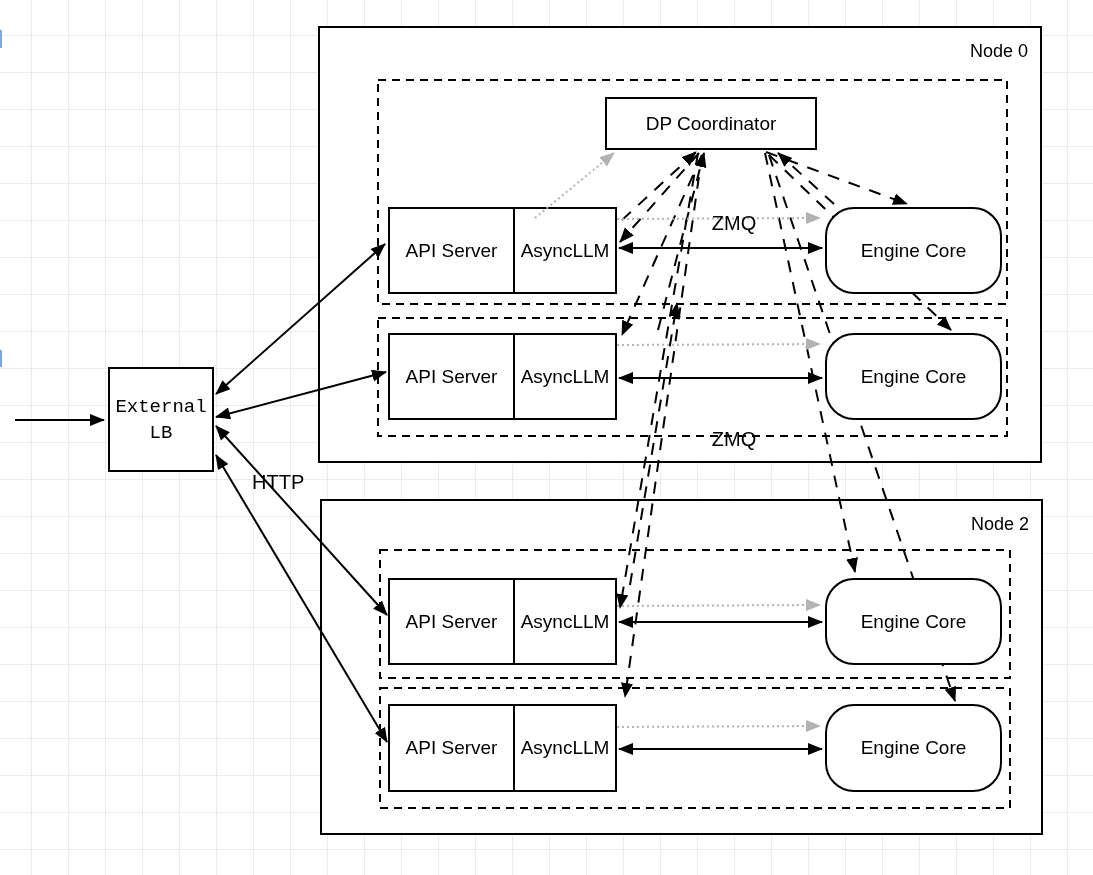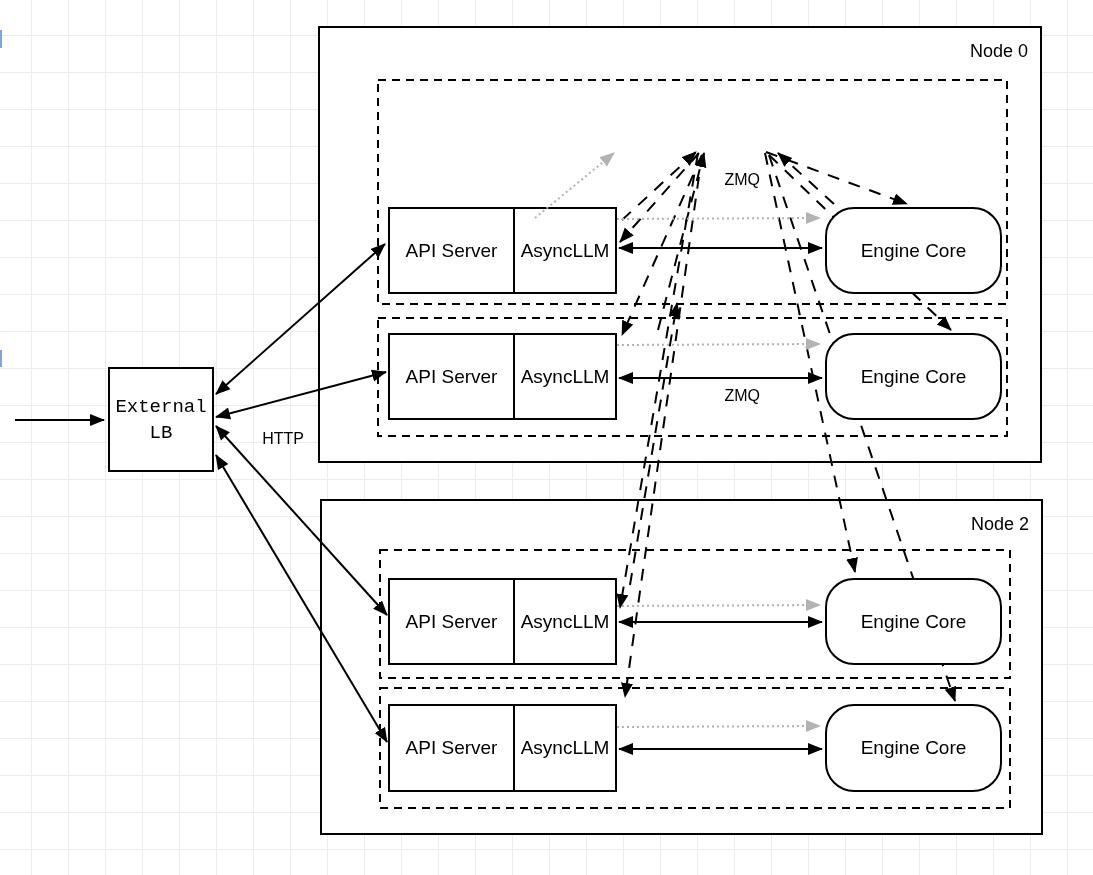--- a/index.html
+++ b/index.html
@@ -62,24 +62,25 @@
   .pair .cell-api{
     width:123px;border-right:2px solid #000;
     flex:0 0 auto;
   }
   .pair .cell-async{flex:1 1 auto;}
   .ec{left:825px;width:177px;height:87px;border-radius:29px;}
   #coordinator{left:605px;top:97px;width:212px;height:53px;}
   #external-lb{left:108px;top:367px;width:106px;height:105px;white-space:pre-line;line-height:26px;font-family:Liberation Mono, monospace;}
   .edge-label{
     position:absolute;
-    font-size:16px;color:#000;
+    font-size:20px;color:#000;
     z-index:5;
-    text-align:right;
+    text-align:center;
     white-space:nowrap;
+    margin-top:41px;
   }
   #zmq-1{left:708px;top:171px;width:52px;}
   #zmq-2{left:708px;top:387px;width:52px;}
   #http{left:252px;top:430px;width:52px;}
   .edge-mark{
     position:absolute;left:0;width:2px;
     z-index:6;
   }
   #edge-mark-1{top:30px;height:18px;}
   #edge-mark-2{top:350px;height:17px;}
@@ -147,20 +148,23 @@
 
     <g stroke="#000" stroke-width="2" fill="none">
       <line x1="15" y1="420" x2="104" y2="420" marker-end="url(#mE)"></line>
       <line x1="216" y1="394" x2="385" y2="244" marker-start="url(#mS)" marker-end="url(#mE)"></line>
       <line x1="216" y1="417" x2="386" y2="372" marker-start="url(#mS)" marker-end="url(#mE)"></line>
       <line x1="216" y1="426" x2="387" y2="615" marker-start="url(#mS)" marker-end="url(#mE)"></line>
       <line x1="216" y1="455" x2="387" y2="742" marker-start="url(#mS)" marker-end="url(#mE)"></line>
     </g>
   </svg>
 
+  <div class="box" id="coordinator">
+    <span>DP Coordinator</span>
+  </div>
 
   <div class="box pair" style="top:207px;">
     <div class="cell cell-api">
         <span>API Server</span>
       </div>
     <div class="cell cell-async">
         <span>AsyncLLM</span>
       </div>
   </div>
   <div class="box ec" style="top:207px;">

